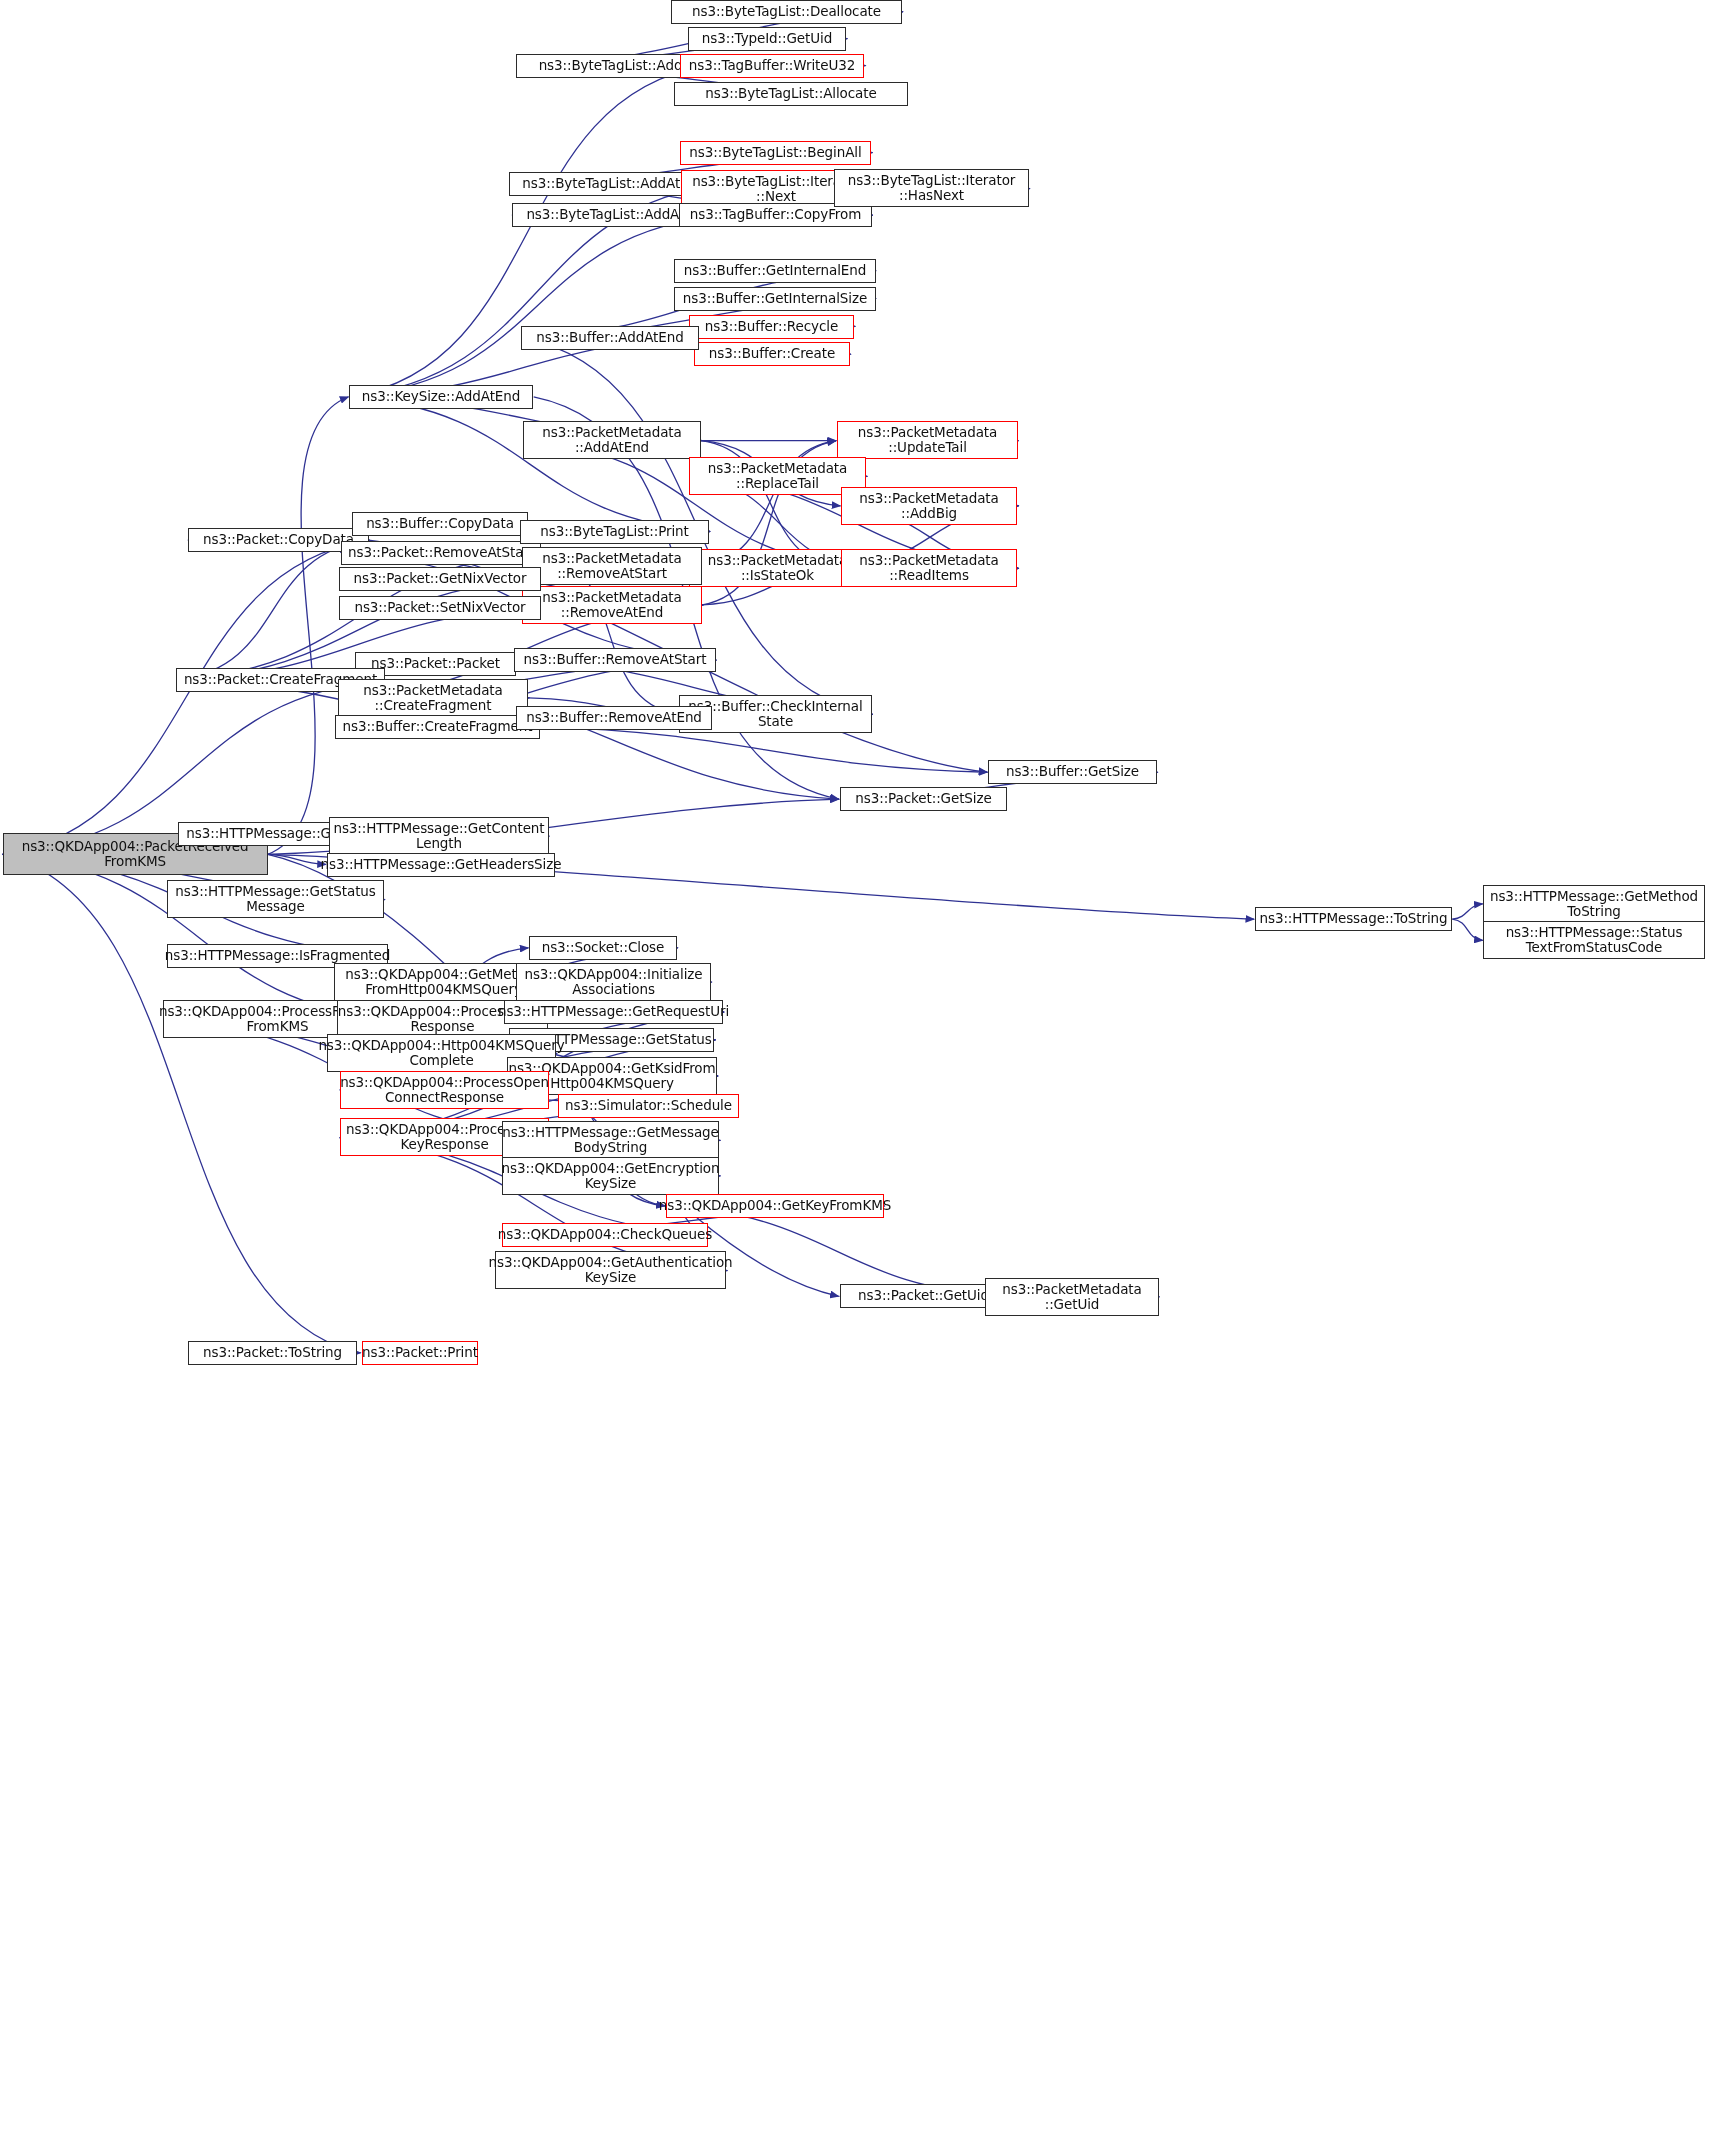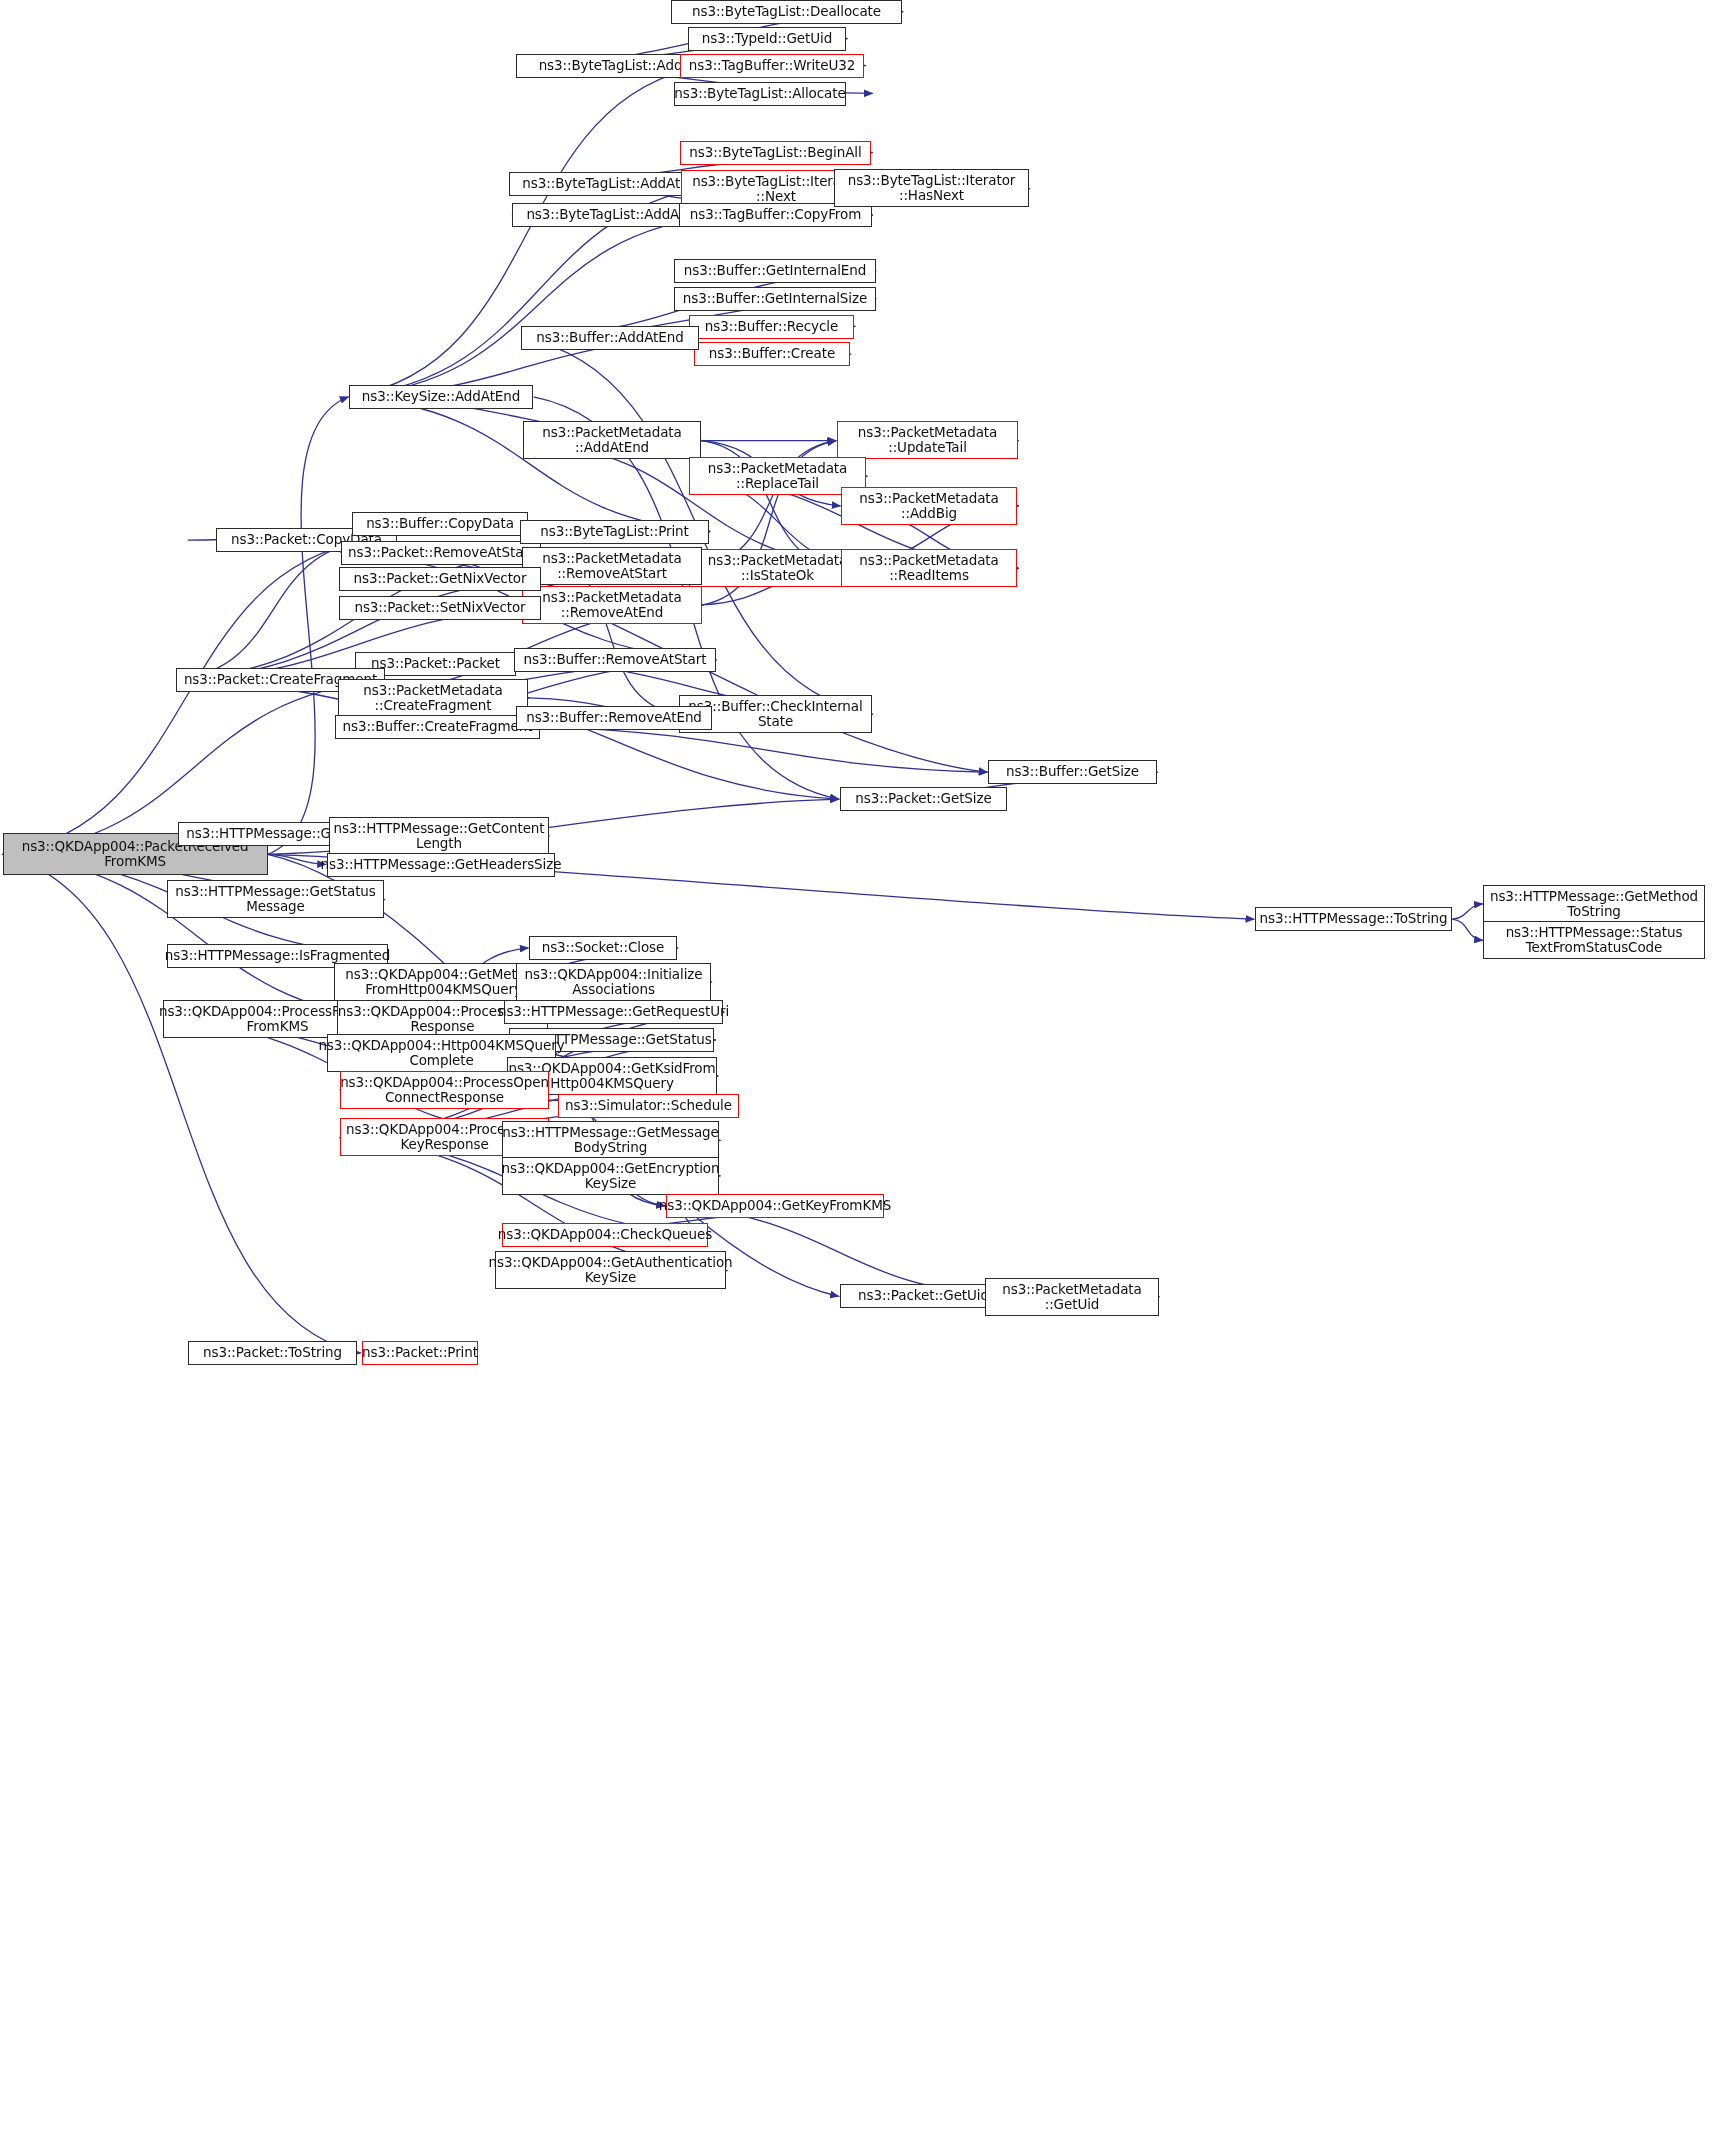--- a/index.html
+++ b/index.html
@@ -156,21 +156,21 @@
         <path d="M3,983 C233,1040.35 181,1499.15 411,1556.5" marker-end="url(#ah)"></path>
       </g>
   </svg>
   <div id="node-layer">
       <div class="node root" style="left: 2.6px; top: 833px; width: 265px; height: 42px;">ns3::QKDApp004::PacketReceived
 FromKMS</div>
       <div class="node thick" style="left: 516px; top: 54px; width: 189px; height: 23.5px;">ns3::ByteTagList::Add</div>
       <div class="node thick" style="left: 671px; top: 0px; width: 231px; height: 23.5px;">ns3::ByteTagList::Deallocate</div>
       <div class="node" style="left: 688px; top: 27px; width: 158px; height: 23.5px;">ns3::TypeId::GetUid</div>
       <div class="node red" style="left: 680px; top: 54px; width: 184px; height: 23.5px;">ns3::TagBuffer::WriteU32</div>
-      <div class="node thick" style="left: 674px; top: 82px; width: 172px; height: 23.5px;">ns3::ByteTagList::Allocate</div>
+      <div class="node thick" style="left: 674px; top: 82px; width: 234px; height: 23.5px;">ns3::ByteTagList::Allocate</div>
       <div class="node thick" style="left: 509px; top: 172px; width: 217px; height: 23.5px;">ns3::ByteTagList::AddAtStart</div>
       <div class="node thick" style="left: 512px; top: 203px; width: 212px; height: 23.5px;">ns3::ByteTagList::AddAtEnd</div>
       <div class="node red" style="left: 680px; top: 141px; width: 191px; height: 23.5px;">ns3::ByteTagList::BeginAll</div>
       <div class="node red" style="left: 681px; top: 170px; width: 190px; height: 38px;">ns3::ByteTagList::Iterator
 ::Next</div>
       <div class="node thick" style="left: 679px; top: 203px; width: 193px; height: 23.5px;">ns3::TagBuffer::CopyFrom</div>
       <div class="node thick" style="left: 834px; top: 169px; width: 195px; height: 38px;">ns3::ByteTagList::Iterator
 ::HasNext</div>
       <div class="node thick" style="left: 674px; top: 259px; width: 202px; height: 23.5px;">ns3::Buffer::GetInternalEnd</div>
       <div class="node thick" style="left: 674px; top: 287px; width: 202px; height: 23.5px;">ns3::Buffer::GetInternalSize</div>
@@ -183,21 +183,21 @@
       <div class="node red" style="left: 837px; top: 421px; width: 181px; height: 38px;">ns3::PacketMetadata
 ::UpdateTail</div>
       <div class="node red" style="left: 689px; top: 457px; width: 177px; height: 38px;">ns3::PacketMetadata
 ::ReplaceTail</div>
       <div class="node red" style="left: 841px; top: 487px; width: 176px; height: 38px;">ns3::PacketMetadata
 ::AddBig</div>
       <div class="node red" style="left: 689px; top: 549px; width: 177px; height: 38px;">ns3::PacketMetadata
 ::IsStateOk</div>
       <div class="node red" style="left: 841px; top: 549px; width: 176px; height: 38px;">ns3::PacketMetadata
 ::ReadItems</div>
-      <div class="node thick" style="left: 188px; top: 528px; width: 181px; height: 23.5px; margin-left: 28px;">ns3::Packet::CopyData</div>
+      <div class="node thick" style="left: 188px; top: 528px; width: 181px; height: 23.5px;">ns3::Packet::CopyData</div>
       <div class="node thick" style="left: 352px; top: 512px; width: 176px; height: 23.5px;">ns3::Buffer::CopyData</div>
       <div class="node thick" style="left: 341px; top: 541px; width: 200px; height: 23.5px;">ns3::Packet::RemoveAtStart</div>
       <div class="node thick" style="left: 520px; top: 520px; width: 189px; height: 23.5px;">ns3::ByteTagList::Print</div>
       <div class="node thick" style="left: 522px; top: 547px; width: 180px; height: 38px;">ns3::PacketMetadata
 ::RemoveAtStart</div>
       <div class="node red" style="left: 522px; top: 586px; width: 180px; height: 38px;">ns3::PacketMetadata
 ::RemoveAtEnd</div>
       <div class="node thick" style="left: 339px; top: 567px; width: 202px; height: 23.5px;">ns3::Packet::GetNixVector</div>
       <div class="node thick" style="left: 339px; top: 596px; width: 202px; height: 23.5px;">ns3::Packet::SetNixVector</div>
       <div class="node thick" style="left: 355px; top: 652px; width: 161px; height: 23.5px;">ns3::Packet::Packet</div>

